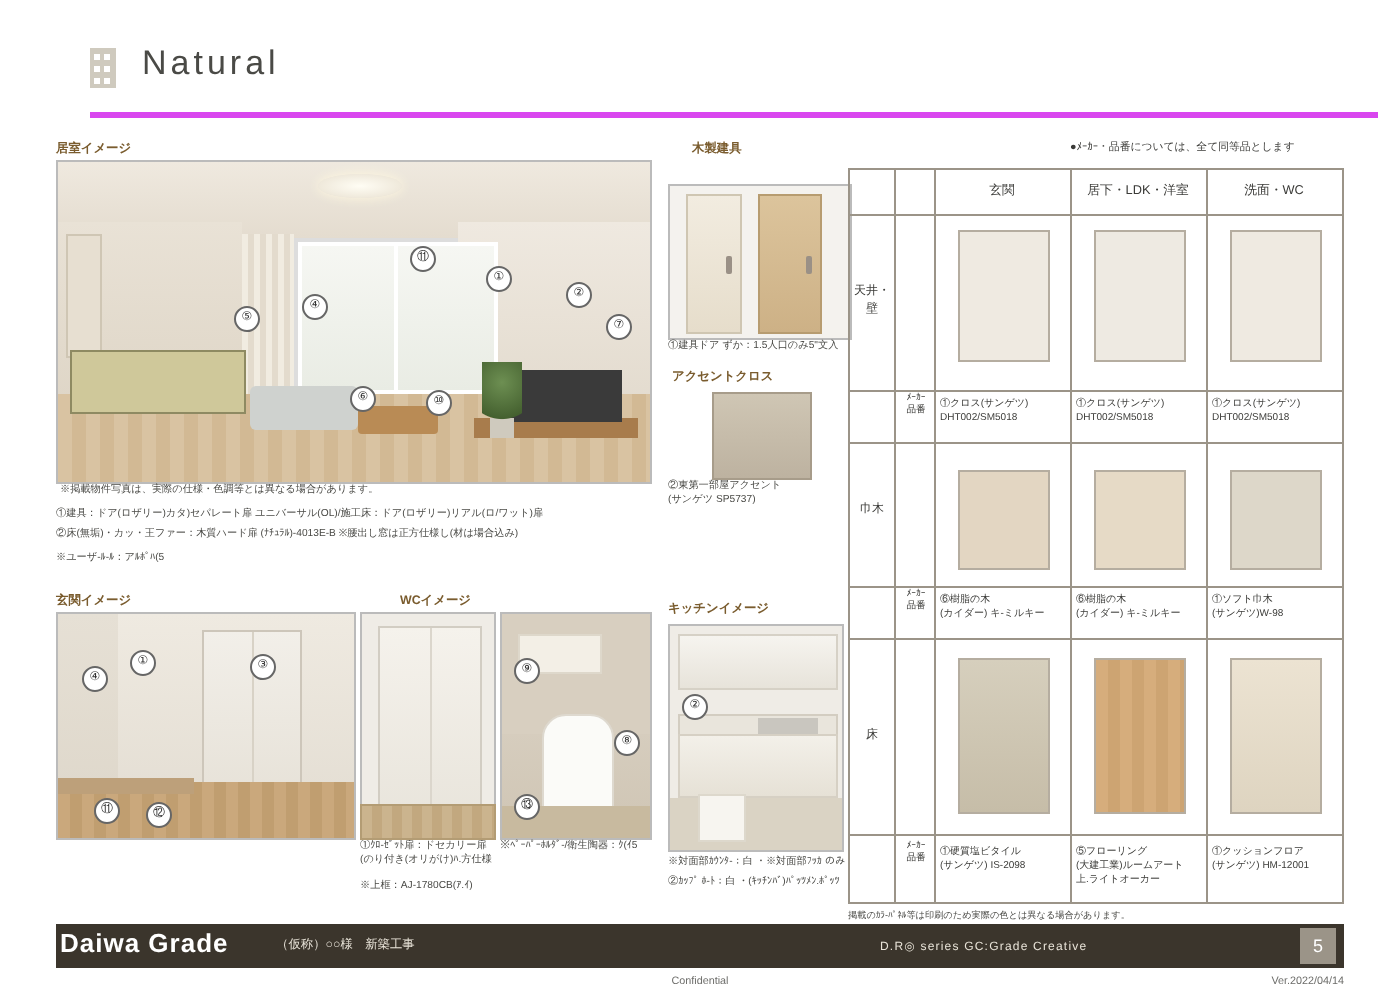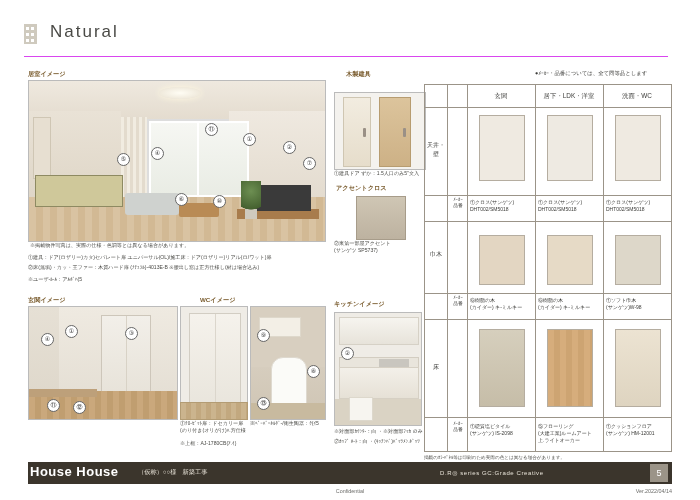--- a/index.html
+++ b/index.html
@@ -1,20 +1,20 @@
 <!DOCTYPE html>
 <html><head>
 <meta charset="utf-8">
 <style>
   html,body{margin:0;padding:0;}
   body{width:700px;height:500px;background:#ffffff;font-family:"Liberation Sans",sans-serif;color:#333;overflow:hidden;}
   .page{position:relative;width:700px;height:500px;background:#fff;}
 
   
-  .header{position:absolute;left:24px;top:22px;width:644px;height:34px;border-bottom:1px solid #d946ef;}
+  .header{position:absolute;left:45px;top:22px;width:644px;height:34px;border-bottom:3px solid #d946ef;}
   .hdr-icon{position:absolute;left:0;top:2px;width:13px;height:20px;background:#cfcabe;}
   .hdr-icon:before{content:"";position:absolute;left:2px;top:3px;width:3px;height:3px;background:#fff;box-shadow:5px 0 0 #fff,0 6px 0 #fff,5px 6px 0 #fff,0 12px 0 #fff,5px 12px 0 #fff;}
   .hdr-title{position:absolute;left:26px;top:0px;font-size:17px;letter-spacing:2px;color:#4a4a46;}
 
   
   .sec-label{position:absolute;font-size:6.2px;color:#7a5c2e;font-weight:bold;}
   .cap{position:absolute;font-size:5.1px;line-height:7.4px;color:#4a4a46;}
 
   
   .photo{position:absolute;overflow:hidden;background:#ddd;}
@@ -280,19 +280,19 @@
     <div class="cellcap" style="left:113px;top:338px;width:62px;white-space:pre-line;">⑤フローリング
 (大建工業)ルームアート
 上.ライトオーカー</div>
     <div class="cellcap" style="left:181px;top:338px;width:62px;white-space:pre-line;">①クッションフロア
 (サンゲツ) HM-12001</div>
   </div>
 
   <div class="note-bot">掲載のｶﾗ-ﾊﾟﾈﾙ等は印刷のため実際の色とは異なる場合があります。</div>
 
   <div class="footer"></div>
-  <div class="foot-logo">House House</div>
+  <div class="foot-logo">Daiwa Grade</div>
   <div class="foot-sub">（仮称）○○様　新築工事</div>
   <div class="foot-series">D.R◎ series GC:Grade Creative</div>
   <div class="foot-page">5</div>
   <div class="confidential">Confidential</div>
   <div class="ver">Ver.2022/04/14</div>
 </div>
 
 </body></html>

